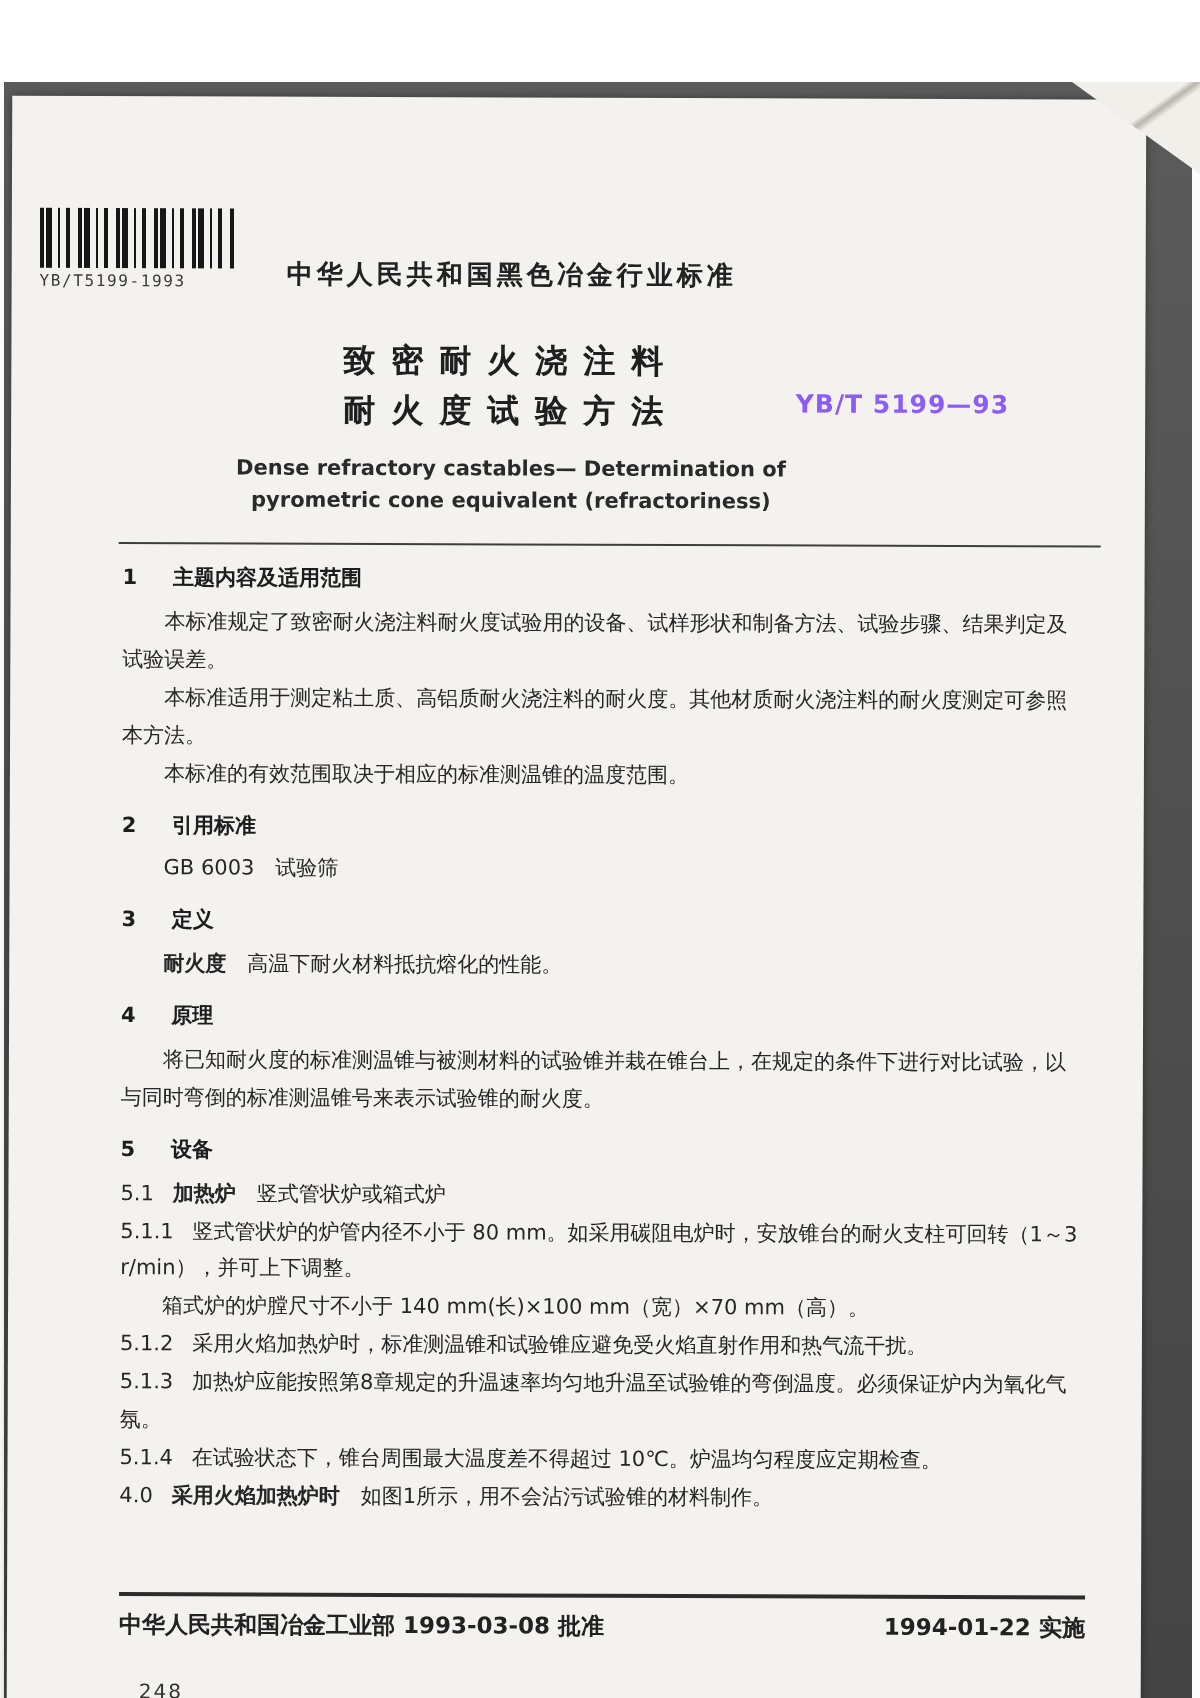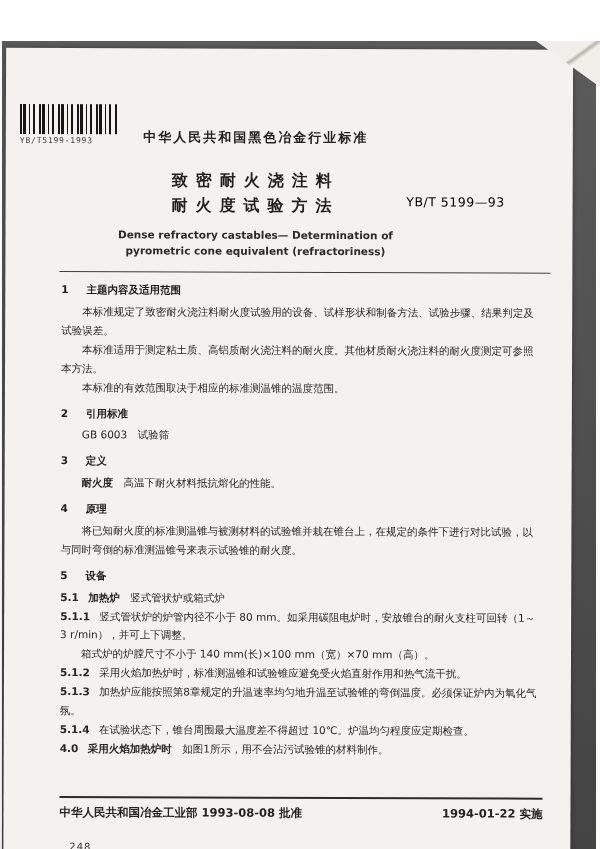--- a/index.html
+++ b/index.html
@@ -19,30 +19,30 @@
   .barcode{position:absolute;left:14px;top:56px;width:98px;}
   .bars{height:30px;background:repeating-linear-gradient(90deg,
         #161616 0 2px,#f4f2ee 2px 3px,#161616 3px 6px,#f4f2ee 6px 9px,
         #161616 9px 10px,#f4f2ee 10px 13px,#161616 13px 15px,#f4f2ee 15px 19px);}
   .bc-label{font-size:8px;letter-spacing:.8px;color:#3a3a3a;margin-top:2px;
         font-family:"DejaVu Sans Mono","Liberation Mono",monospace;}
 
   .head-block{padding-top:80px;width:440px;margin-left:30px;text-align:center;color:#222;}
   .header{font-size:13px;font-weight:bold;letter-spacing:2px;}
   .titles{margin-top:22px;font-size:16px;font-weight:bold;letter-spacing:8px;line-height:1.55;color:#1f1f1f;}
-  .std-no{position:absolute;top:145px;right:68px;font-size:12.5px;font-weight:normal;color:#000000;letter-spacing:.5px;}
+  .std-no{position:absolute;top:145px;right:68px;font-size:12.5px;font-weight:bold;color:#8b5cf6;letter-spacing:.5px;}
   .en-title{margin-top:8px;font-size:10.5px;font-weight:600;line-height:1.6;color:#2a2a2a;}
   .rule{margin:12px 22px 0 54px;border:none;border-top:1.5px solid #3e3e3e;height:0;}
 
   .content{margin:8px 30px 0 56px;font-size:10.5px;line-height:1.8;color:#262626;}
   .blk{margin:0;}
   .blk.h{font-weight:bold;margin:7px 0 3px;color:#1d1d1d;}
   .blk.h .num{margin-right:1.7em;}
   .blk.p{text-indent:2em;}
-  .blk.pn .num{font-weight:bold;margin-right:.9em;}
+  .blk.pn .num{font-weight:normal;margin-right:.9em;}
   .lead{font-weight:bold;}
 
   .footer-area{position:absolute;left:56px;right:28px;bottom:34px;}
   .footer-rule{border-top:2.5px solid #2d2d2d;margin-bottom:7px;}
   .footer-row{display:flex;justify-content:space-between;font-size:11.5px;font-weight:600;color:#222;}
   .page-num{position:absolute;left:66px;bottom:2px;font-size:10px;color:#333;letter-spacing:1px;}
 </style>
 </head>
 <body>
 
@@ -89,21 +89,21 @@
         <div class="blk p">箱式炉的炉膛尺寸不小于 140 mm(长)×100 mm（宽）×70 mm（高）。</div>
         <div class="blk pn"><span class="num">5.1.2</span>采用火焰加热炉时，标准测温锥和试验锥应避免受火焰直射作用和热气流干扰。</div>
         <div class="blk pn"><span class="num">5.1.3</span>加热炉应能按照第8章规定的升温速率均匀地升温至试验锥的弯倒温度。必须保证炉内为氧化气氛。</div>
         <div class="blk pn"><span class="num">5.1.4</span>在试验状态下，锥台周围最大温度差不得超过 10℃。炉温均匀程度应定期检查。</div>
         <div class="blk pn"><span class="num">4.0</span><span class="lead">采用火焰加热炉时</span>　如图1所示，用不会沾污试验锥的材料制作。</div>
       </div>
 
     <div class="footer-area">
       <div class="footer-rule"></div>
       <div class="footer-row">
-        <span>中华人民共和国冶金工业部 1993-08-08 批准</span>
+        <span>中华人民共和国冶金工业部 1993-03-08 批准</span>
         <span>1994-01-22 实施</span>
       </div>
     </div>
 
     <div class="page-num">248</div>
   </div>
 
   <div class="corner"></div>
 </div>
 

